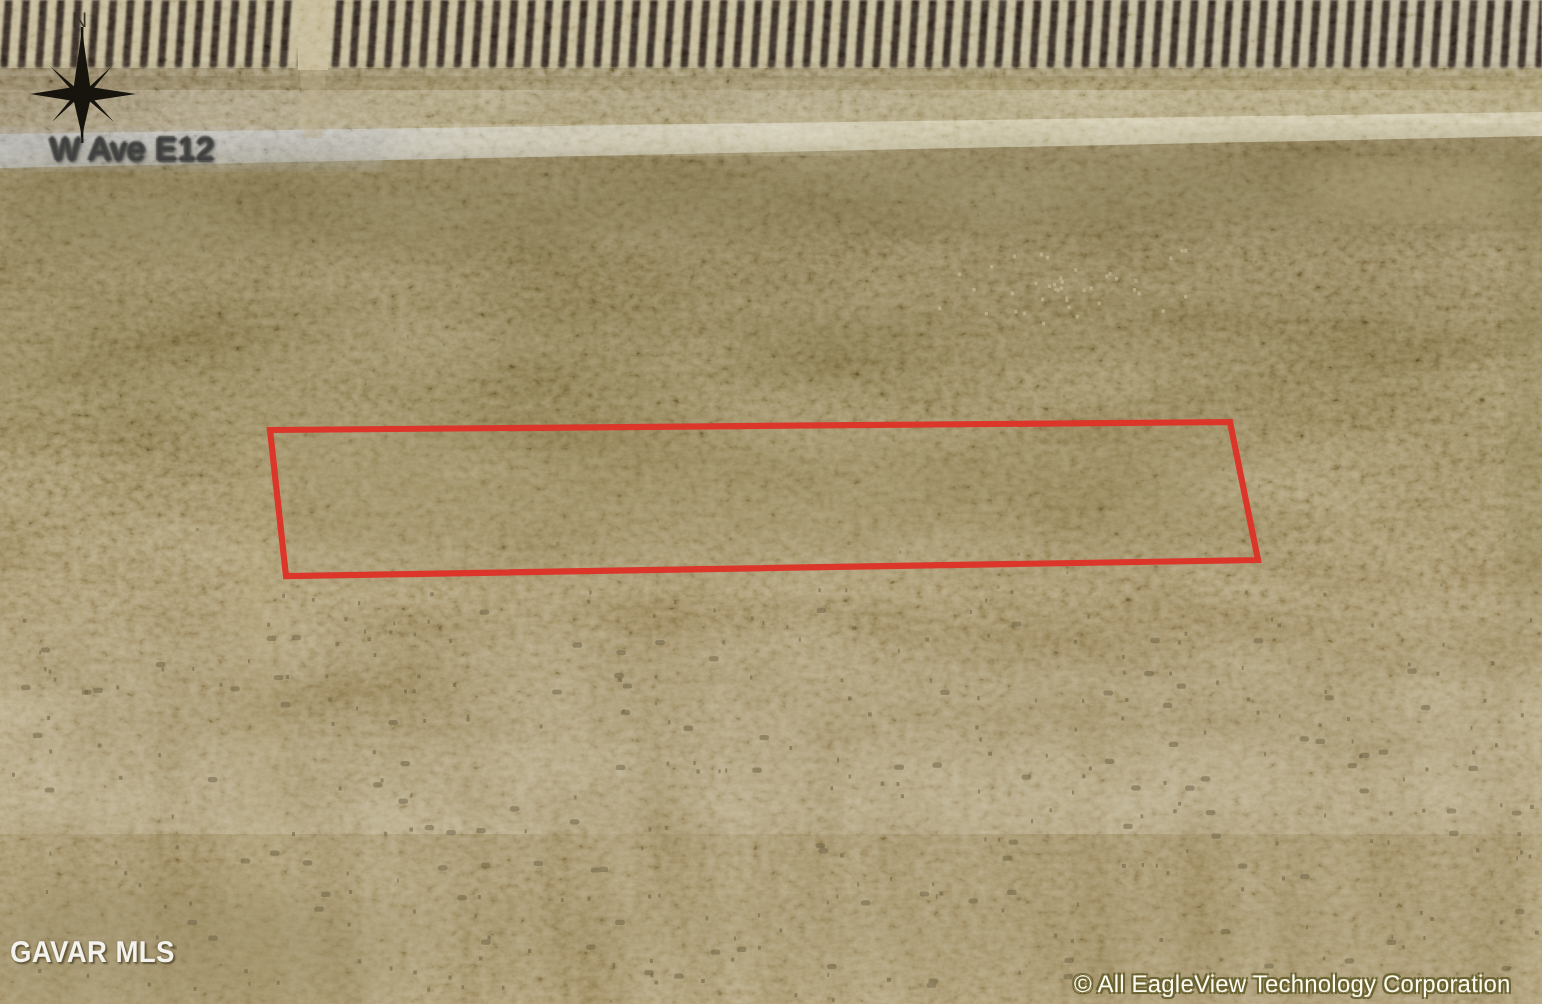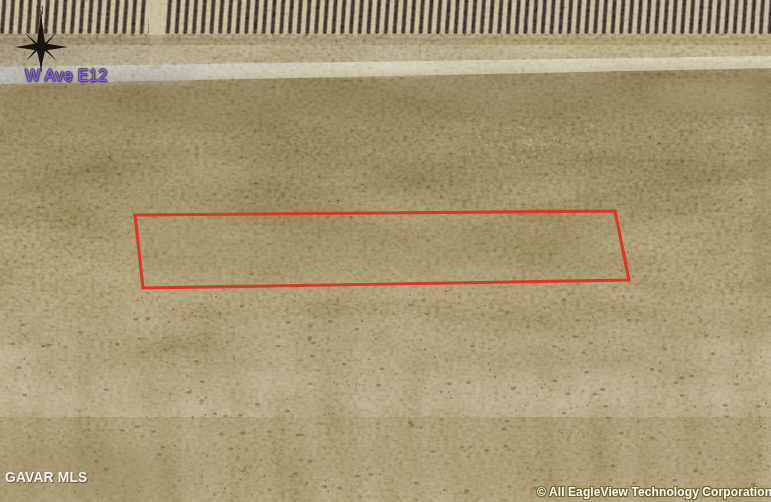--- a/index.html
+++ b/index.html
@@ -1,23 +1,23 @@
 <!DOCTYPE html>
 <html><head><meta charset="utf-8">
 <style>
 html,body{margin:0;padding:0;}
 body{width:771px;height:502px;overflow:hidden;font-family:"Liberation Sans",sans-serif;}
 .wrap{position:relative;width:771px;height:502px;}
 svg{position:absolute;left:0;top:0;}
-.lbl{position:absolute;color:#8b5cf6;white-space:nowrap;}
+.lbl{position:absolute;color:#404040;white-space:nowrap;}
 #ave{left:25px;top:67px;font-size:16px;font-weight:normal;letter-spacing:.4px;
  text-shadow:-1px 0 1px #4a4a46,1px 0 1px #4a4a46,0 -1px 1px #4a4a46,0 1px 1px #4a4a46,1px 1px 2px #3c3c3c;}
 #mls{left:5px;top:468px;font-size:15px;font-weight:bold;letter-spacing:.2px;color:#f4f2ec;transform:scaleX(.92);transform-origin:0 0;
  text-shadow:1px 1px 1px rgba(80,70,40,.8),0 0 1px rgba(90,80,50,.7);}
-#copy{left:537px;top:485px;font-size:12px;font-weight:bold;color:#fdfbef;letter-spacing:.1px;
+#copy{left:537px;top:485px;font-size:12px;font-weight:normal;color:#fdfbef;letter-spacing:.1px;
  text-shadow:-1px -1px 0 #6a6332,1px -1px 0 #6a6332,-1px 1px 0 #6a6332,1px 1px 0 #6a6332,0 0 2px #6a6332;}
 </style></head>
 <body>
 <div class="wrap">
 <svg width="771" height="502" viewBox="0 0 771 502">
 <defs>
   <linearGradient id="fieldg" x1="0" y1="80" x2="0" y2="502" gradientUnits="userSpaceOnUse">
     <stop offset="0" stop-color="#79673e"></stop>
     <stop offset="0.28" stop-color="#816f41"></stop>
     <stop offset="0.55" stop-color="#937f52"></stop>

